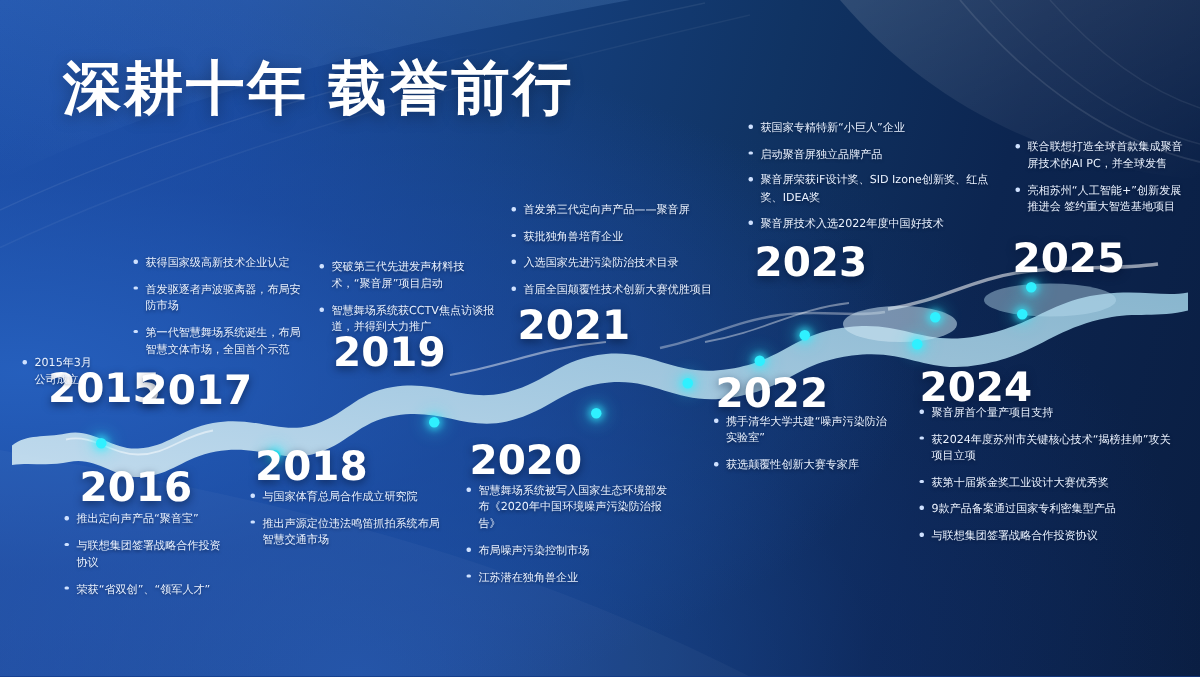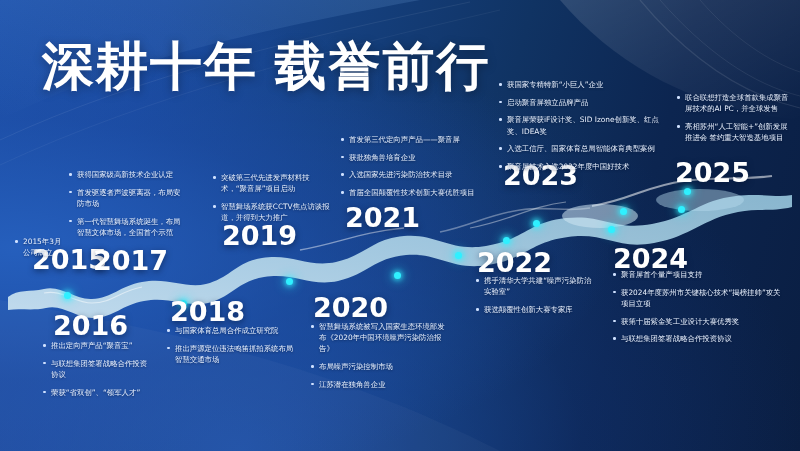--- a/index.html
+++ b/index.html
@@ -13,21 +13,21 @@
     background:
       radial-gradient(120% 90% at 2% 55%, rgba(38,96,190,0.95) 0%, rgba(30,80,170,0.55) 32%, rgba(18,52,125,0.0) 62%),
       radial-gradient(95% 120% at 30% 100%, rgba(33,86,180,0.75) 0%, rgba(22,60,140,0.25) 45%, rgba(12,40,100,0) 75%),
       linear-gradient(105deg, #1e52ab 0%, #1a4a9e 18%, #15407f 38%, #103363 58%, #0c2550 76%, #0a1e42 100%);
   }
   
   .bgsvg{position:absolute;inset:0;width:800px;height:451px;}
   
   .title{
     position:absolute;left:42px;top:32px;
-    font-size:52px;font-weight:bold;color:#ffffff;letter-spacing:2px;
+    font-size:39px;font-weight:bold;color:#ffffff;letter-spacing:2px;
     text-shadow:0 2px 10px rgba(0,0,0,0.35);
     white-space:nowrap;
     text-align:center;
   }
   
   .ribbon{position:absolute;left:0;top:0;width:800px;height:451px;pointer-events:none;}
   
   .year{
     position:absolute;color:#ffffff;font-weight:bold;
     font-size:27px;letter-spacing:0px;
@@ -135,21 +135,21 @@
     <div class="bl" style="white-space:pre-line;margin-top:20px;">2015年3月
 公司成立</div>
   </div>
 
   <div class="block" style="left:42px;top:340px;width:110px;">
     <div class="bl">推出定向声产品“聚音宝”</div>
     <div class="bl">与联想集团签署战略合作投资协议</div>
     <div class="bl">荣获“省双创”、“领军人才”</div>
   </div>
 
-  <div class="block" style="left:68px;top:169px;width:114px;">
+  <div class="block" style="left:88px;top:169px;width:114px;">
     <div class="bl">获得国家级高新技术企业认定</div>
     <div class="bl">首发驱逐者声波驱离器，布局安防市场</div>
     <div class="bl">第一代智慧舞场系统诞生，布局智慧文体市场，全国首个示范</div>
   </div>
 
   <div class="block" style="left:166px;top:325px;width:128px;">
     <div class="bl">与国家体育总局合作成立研究院</div>
     <div class="bl">推出声源定位违法鸣笛抓拍系统布局智慧交通市场</div>
   </div>
 
@@ -173,28 +173,28 @@
 
   <div class="block" style="left:475px;top:275px;width:120px;">
     <div class="bl">携手清华大学共建“噪声污染防治实验室”</div>
     <div class="bl">获选颠覆性创新大赛专家库</div>
   </div>
 
   <div class="block" style="left:498px;top:79px;width:168px;">
     <div class="bl">获国家专精特新“小巨人”企业</div>
     <div class="bl">启动聚音屏独立品牌产品</div>
     <div class="bl">聚音屏荣获iF设计奖、SID Izone创新奖、红点奖、IDEA奖</div>
-    <div class="bl">入选工信厅、国家体育总局智能体育典型案例</div>
     <div class="bl">聚音屏技术入选2022年度中国好技术</div>
   </div>
 
   <div class="block" style="left:612px;top:269px;width:172px;">
     <div class="bl">聚音屏首个量产项目支持</div>
     <div class="bl">获2024年度苏州市关键核心技术“揭榜挂帅”攻关项目立项</div>
     <div class="bl">获第十届紫金奖工业设计大赛优秀奖</div>
+    <div class="bl">9款产品备案通过国家专利密集型产品</div>
     <div class="bl">与联想集团签署战略合作投资协议</div>
   </div>
 
   <div class="block" style="left:676px;top:92px;width:118px;">
     <div class="bl">联合联想打造全球首款集成聚音屏技术的AI PC，并全球发售</div>
     <div class="bl">亮相苏州“人工智能+”创新发展推进会 签约重大智造基地项目</div>
   </div>
 
 </div>
 

